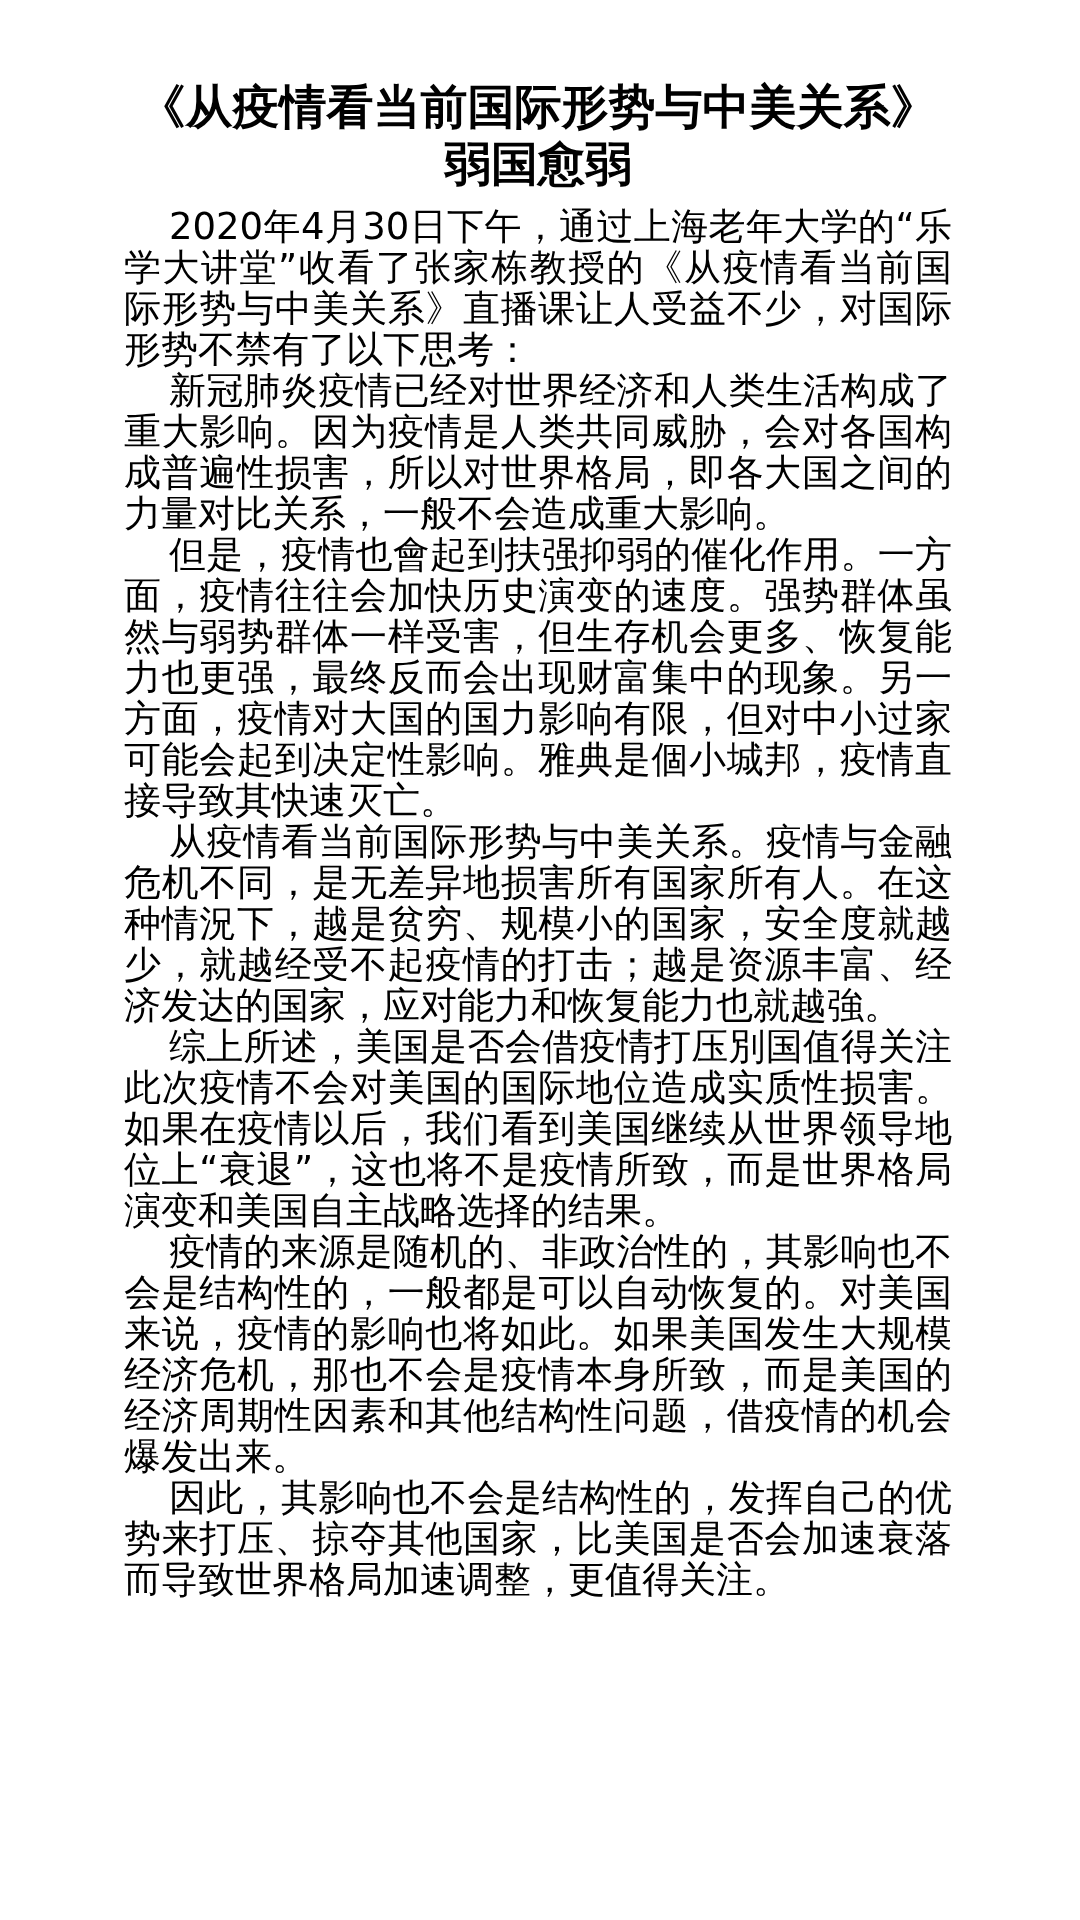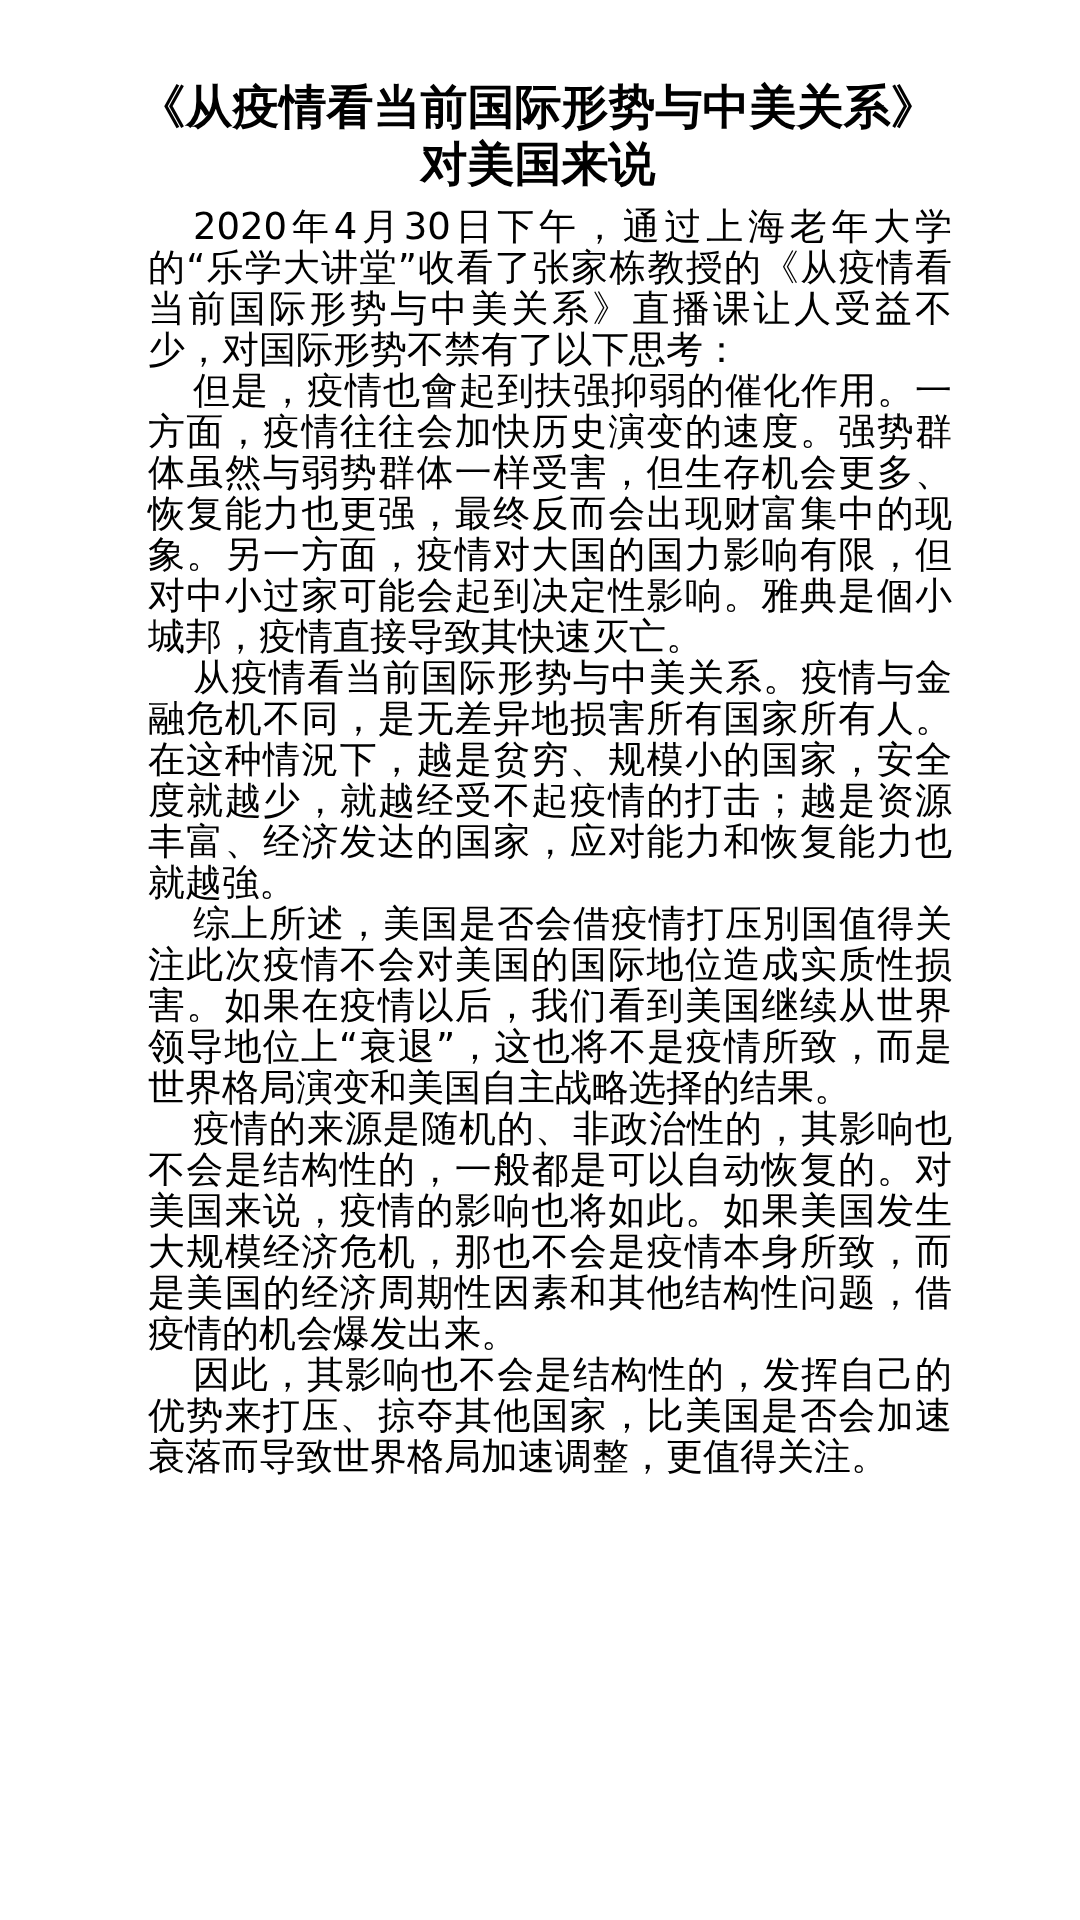--- a/index.html
+++ b/index.html
@@ -28,33 +28,33 @@
     color: #000000;
     margin-bottom: 14px;
   }
   .doc-body p {
     font-size: 37px;
     line-height: 41px;
     text-align: justify;
     text-indent: 45px;
     color: #000000;
     word-break: break-all;
-    margin-left: 24px;
   }
 </style>
 </head>
 <body>
 
 <div class="page">
   <div class="content">
 
-    <h1 class="doc-title"><span>《从疫情看当前国际形势与中美关系》</span><br><span>对美国来说</span></h1>
+    <h1 class="doc-title"><span>《从疫情看当前国际形势与中美关系》</span><br><span>弱国愈弱</span></h1>
 
     <div class="doc-body">
       <p>2020年4月30日下午，通过上海老年大学的“乐学大讲堂”收看了张家栋教授的《从疫情看当前国际形势与中美关系》直播课让人受益不少，对国际形势不禁有了以下思考：</p>
+      <p>新冠肺炎疫情已经对世界经济和人类生活构成了重大影响。因为疫情是人类共同威胁，会对各国构成普遍性损害，所以对世界格局，即各大国之间的力量对比关系，一般不会造成重大影响。</p>
       <p>但是，疫情也會起到扶强抑弱的催化作用。一方面，疫情往往会加快历史演变的速度。强势群体虽然与弱势群体一样受害，但生存机会更多、恢复能力也更强，最终反而会出现财富集中的现象。另一方面，疫情对大国的国力影响有限，但对中小过家可能会起到决定性影响。雅典是個小城邦，疫情直接导致其快速灭亡。</p>
       <p>从疫情看当前国际形势与中美关系。疫情与金融危机不同，是无差异地损害所有国家所有人。在这种情況下，越是贫穷、规模小的国家，安全度就越少，就越经受不起疫情的打击；越是资源丰富、经济发达的国家，应对能力和恢复能力也就越強。</p>
       <p>综上所述，美国是否会借疫情打压別国值得关注此次疫情不会对美国的国际地位造成实质性损害。如果在疫情以后，我们看到美国继续从世界领导地位上“衰退”，这也将不是疫情所致，而是世界格局演变和美国自主战略选择的结果。</p>
       <p>疫情的来源是随机的、非政治性的，其影响也不会是结构性的，一般都是可以自动恢复的。对美国来说，疫情的影响也将如此。如果美国发生大规模经济危机，那也不会是疫情本身所致，而是美国的经济周期性因素和其他结构性问题，借疫情的机会爆发出来。</p>
       <p>因此，其影响也不会是结构性的，发挥自己的优势来打压、掠夺其他国家，比美国是否会加速衰落而导致世界格局加速调整，更值得关注。</p>
     </div>
 
   </div>
 </div>
 

